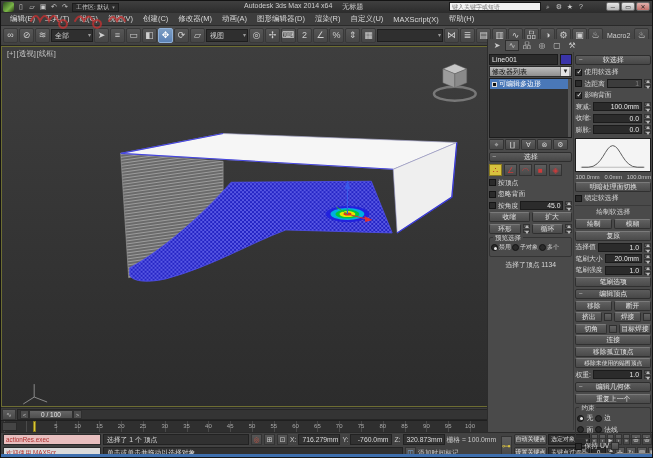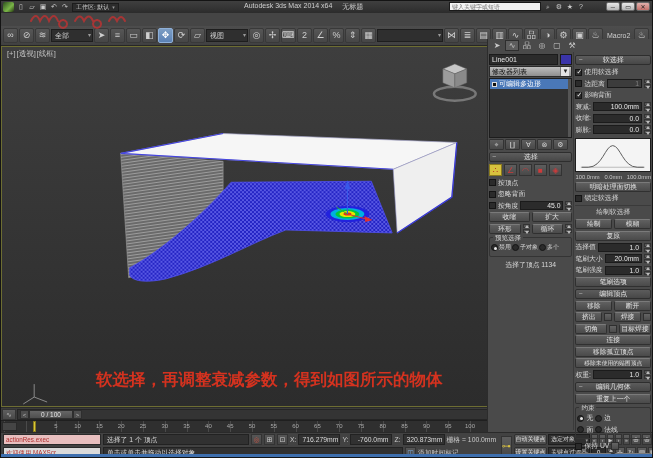--- a/index.html
+++ b/index.html
@@ -166,20 +166,35 @@
           <span class="ticon">?</span>
         </span>
     </div>
     <div class="winbtns">
       <span class="winbtn">─</span>
       <span class="winbtn">▭</span>
       <span class="winbtn close">✕</span>
     </div>
   </div>
 
+  <div class="menubar">
+
+  <span class="menu-item">编辑(E)</span>
+      <span class="menu-item">工具(T)</span>
+      <span class="menu-item">组(G)</span>
+      <span class="menu-item">视图(V)</span>
+      <span class="menu-item">创建(C)</span>
+      <span class="menu-item">修改器(M)</span>
+      <span class="menu-item">动画(A)</span>
+      <span class="menu-item">图形编辑器(D)</span>
+      <span class="menu-item">渲染(R)</span>
+      <span class="menu-item">自定义(U)</span>
+      <span class="menu-item">MAXScript(X)</span>
+      <span class="menu-item">帮助(H)</span>
+    </div>
 
   <div class="toolbar">
 
       <div class="tb-icon"><span>∞</span><span></span></div>
 
       <div class="tb-icon"><span>⊘</span><span></span></div>
 
       <div class="tb-icon"><span>≋</span><span></span></div>
 
       <div class="tb-drop"><span></span><span>全部</span></div>
@@ -642,18 +657,17 @@
             <span class="nbtn">↻</span>
             <span class="nbtn">▤</span>
             <span class="nbtn">▦</span>
           </span>
       </div>
     </div>
   </div>
 
   <div class="bluestrip"></div>
 
-  <div class="annotation ann2">软选择，再调整衰减参数，得到如图所示的物体</div>
 
   <svg class="watermark" width="110" height="22">
     <path d="M4,14 q5,-10 9,0 q5,-10 9,0 q5,-10 9,0 M36,13 a4,4 0 1,0 0.1,0 M48,14 q5,-9 9,0 q5,-9 9,0 M70,13 a4,4 0 1,0 0.1,0 M82,14 q4,-8 8,0 q4,-8 8,0" fill="none" stroke="#c83030" stroke-width="2" stroke-linecap="round"></path>
   </svg>
 </div>
 
 </body></html>

